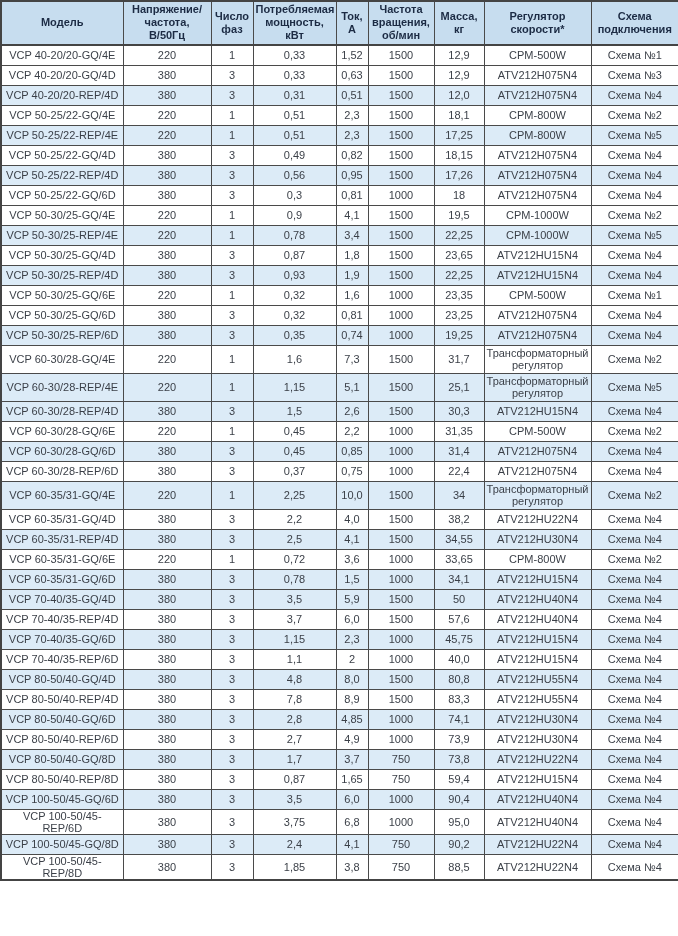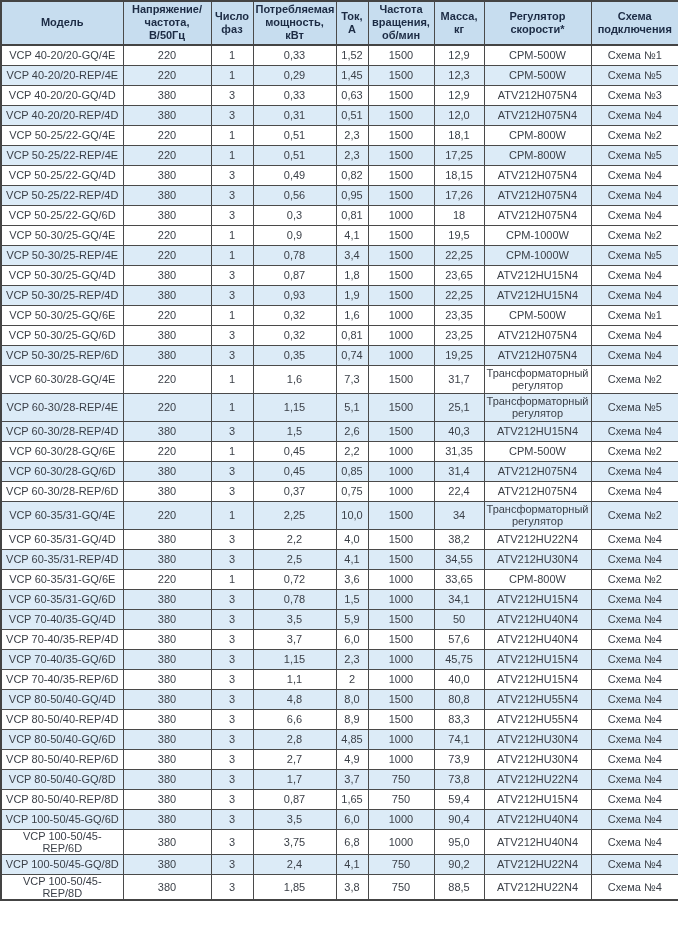--- a/index.html
+++ b/index.html
@@ -61,31 +61,20 @@
         <td>VCP 40-20/20-GQ/4E</td>
         <td>220</td>
         <td>1</td>
         <td>0,33</td>
         <td>1,52</td>
         <td>1500</td>
         <td>12,9</td>
         <td>CPM-500W</td>
         <td>Схема №1</td>
       </tr>
-      <tr class="blue">
-        <td>VCP 40-20/20-REP/4E</td>
-        <td>220</td>
-        <td>1</td>
-        <td>0,29</td>
-        <td>1,45</td>
-        <td>1500</td>
-        <td>12,3</td>
-        <td>CPM-500W</td>
-        <td>Схема №5</td>
-      </tr>
       <tr class="">
         <td>VCP 40-20/20-GQ/4D</td>
         <td>380</td>
         <td>3</td>
         <td>0,33</td>
         <td>0,63</td>
         <td>1500</td>
         <td>12,9</td>
         <td>ATV212H075N4</td>
         <td>Схема №3</td>
@@ -255,21 +244,21 @@
         <td>Трансформаторный регулятор</td>
         <td>Схема №5</td>
       </tr>
       <tr class="blue">
         <td>VCP 60-30/28-REP/4D</td>
         <td>380</td>
         <td>3</td>
         <td>1,5</td>
         <td>2,6</td>
         <td>1500</td>
-        <td>40,3</td>
+        <td>30,3</td>
         <td>ATV212HU15N4</td>
         <td>Схема №4</td>
       </tr>
       <tr class="">
         <td>VCP 60-30/28-GQ/6E</td>
         <td>220</td>
         <td>1</td>
         <td>0,45</td>
         <td>2,2</td>
         <td>1000</td>
@@ -406,21 +395,21 @@
         <td>8,0</td>
         <td>1500</td>
         <td>80,8</td>
         <td>ATV212HU55N4</td>
         <td>Схема №4</td>
       </tr>
       <tr class="">
         <td>VCP 80-50/40-REP/4D</td>
         <td>380</td>
         <td>3</td>
-        <td>6,6</td>
+        <td>7,8</td>
         <td>8,9</td>
         <td>1500</td>
         <td>83,3</td>
         <td>ATV212HU55N4</td>
         <td>Схема №4</td>
       </tr>
       <tr class="blue">
         <td>VCP 80-50/40-GQ/6D</td>
         <td>380</td>
         <td>3</td>

